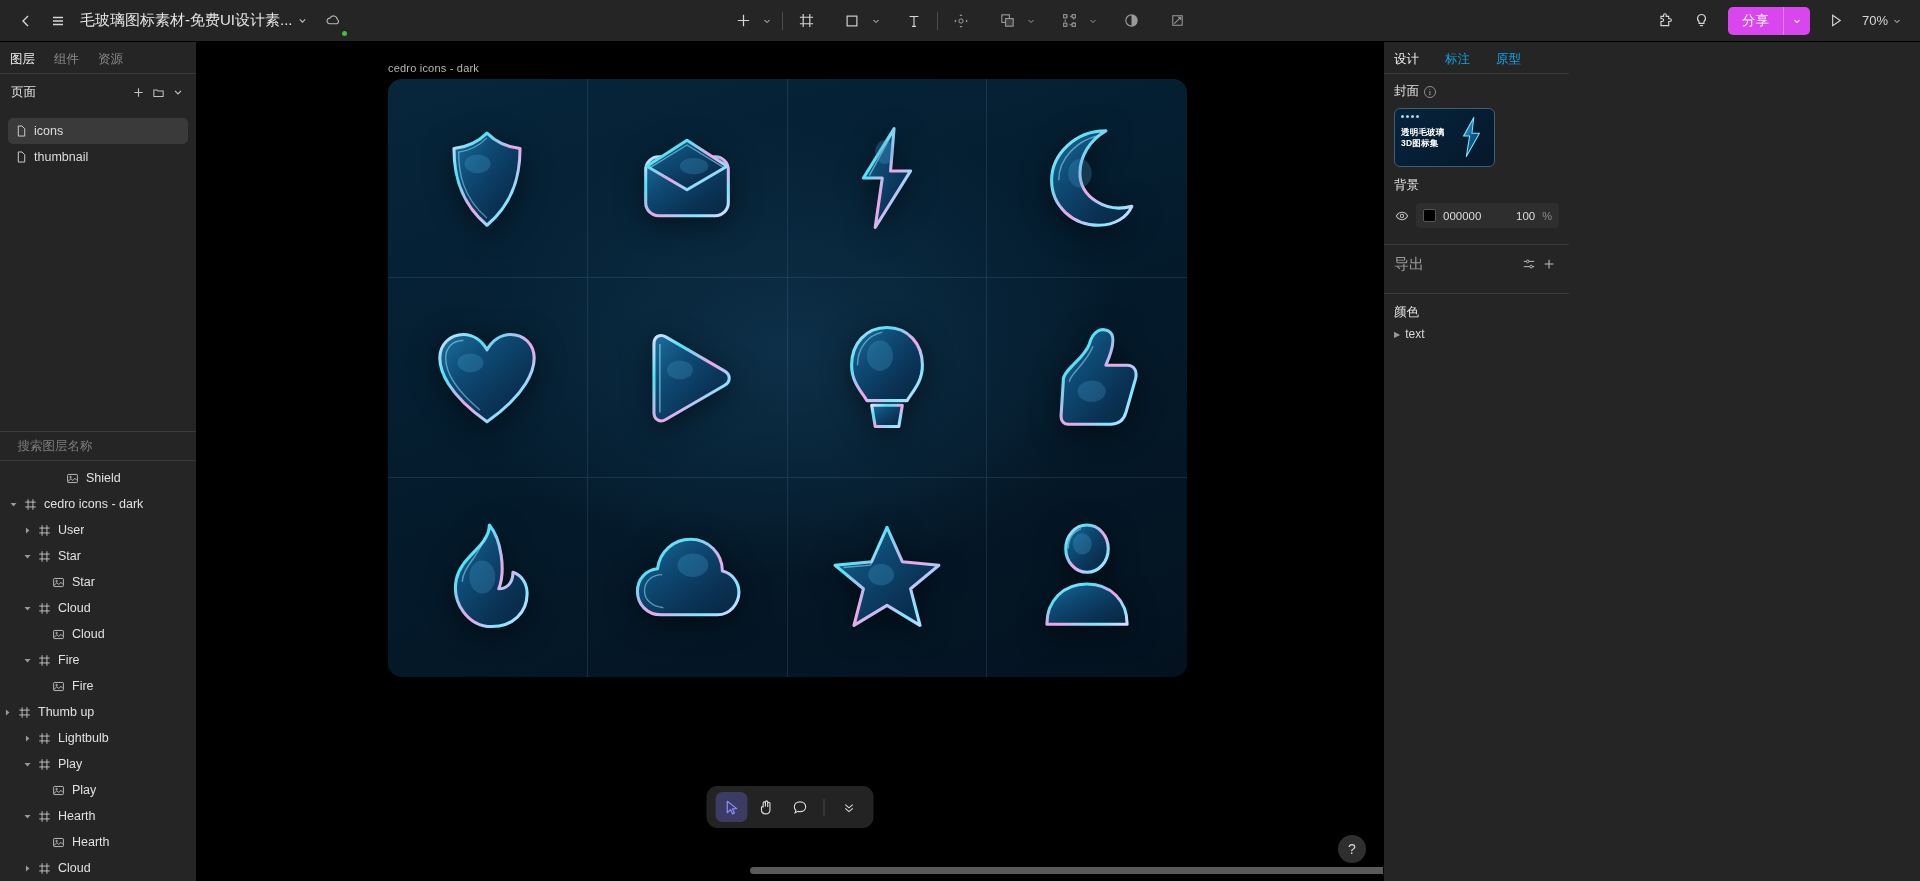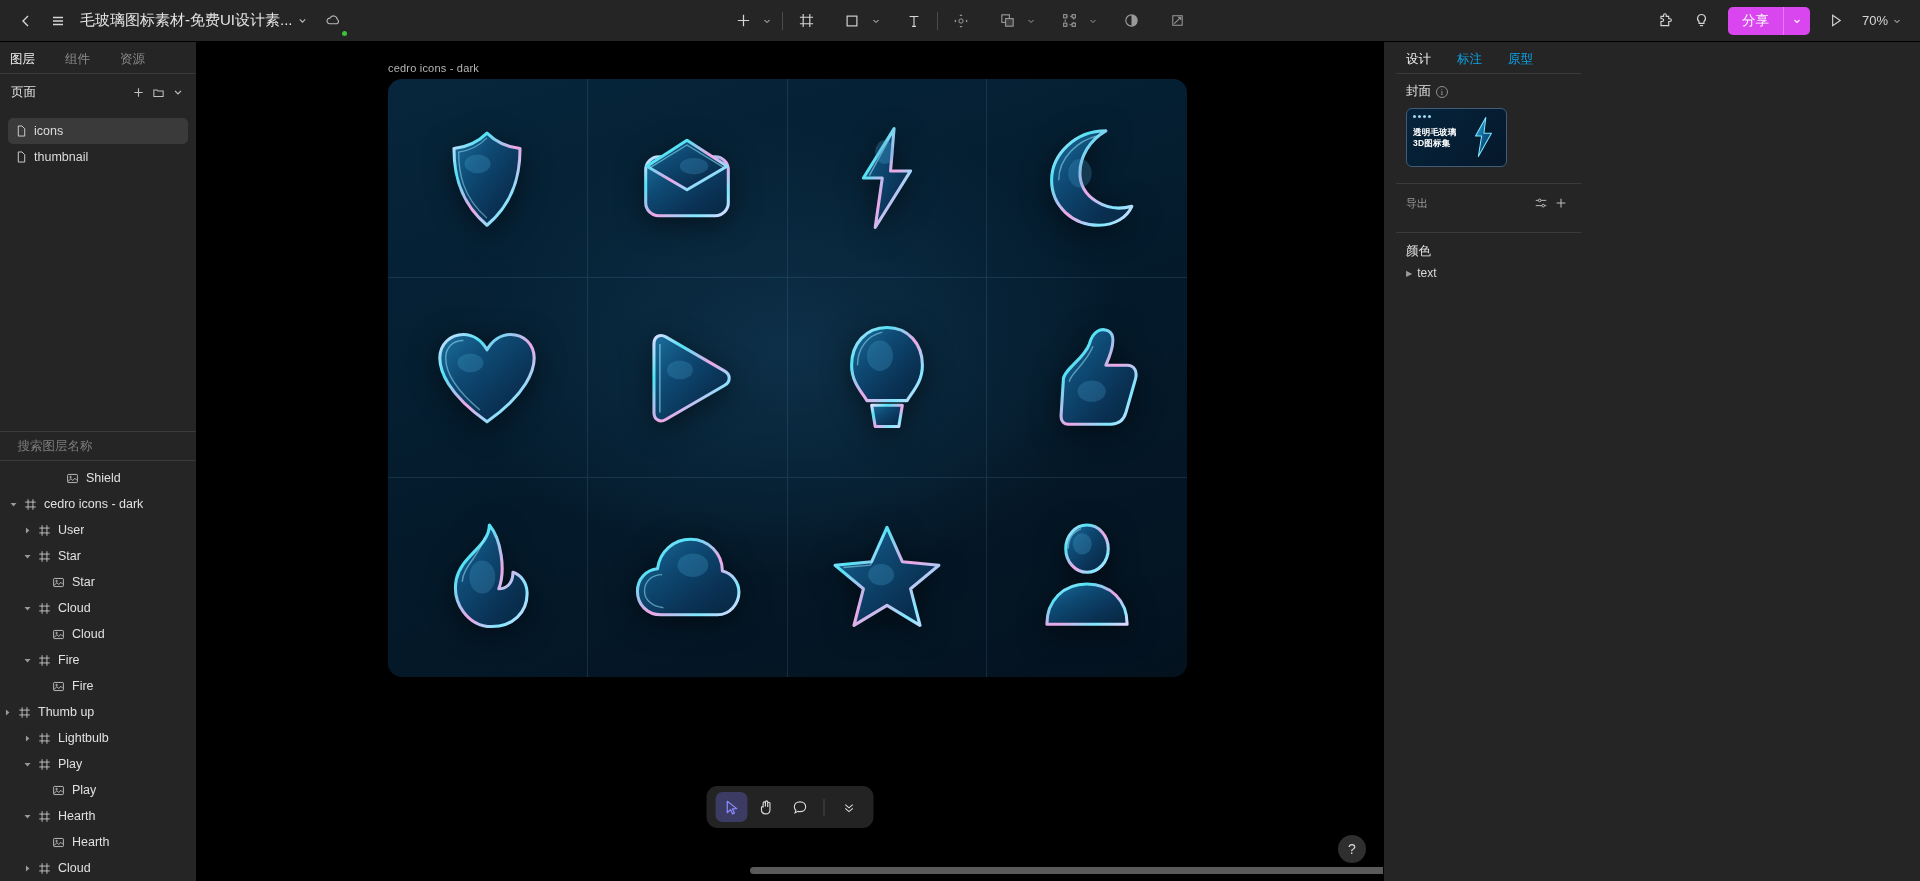--- a/index.html
+++ b/index.html
@@ -56,21 +56,21 @@
   }
 
   
   .left {
     position: absolute; left: 0; top: 42px; width: 197px; height: 839px;
     background: #252525; border-right: 1px solid #000;
     display: flex; flex-direction: column;
   }
   .lp-tabs {
     height: 28px; display: flex; align-items: center; padding: 0 10px;
-    gap: 30px; border-bottom: 1px solid #3a3a3a; flex: none; margin-top: 4px;
+    gap: 19px; border-bottom: 1px solid #3a3a3a; flex: none; margin-top: 4px;
   }
   .lp-tab { font-size: 12.5px; color: #8c8c8c; cursor: pointer; white-space: nowrap; }
   .lp-tab.active { color: #f0f0f0; }
   .pages-hd {
     height: 28px; display: flex; align-items: center; padding: 0 8px 0 11px; flex: none;
     margin-top: 4px;
   }
   .pages-hd .t { font-size: 12.5px; color: #e2e2e2; flex: 1; }
   .pg-ic { width: 20px; height: 20px; display:flex; align-items:center; justify-content:center; color:#c0c0c0; cursor:pointer; border-radius:3px;}
   .page-list { flex: none; padding: 12px 8px; }
@@ -152,21 +152,21 @@
     position: absolute; right: 17px; bottom: 18px; width: 28px; height: 28px;
     border-radius: 50%; background: #2f2f2f; color: #d9d9d9; font-size: 14px;
     display: flex; align-items: center; justify-content: center; cursor: pointer;
   }
 
   
   .right {
     position: absolute; right: 0; top: 42px; width: 537px; height: 839px;
     background: #252525; border-left: 1px solid #000;
   }
-  .rp-inner { position: absolute; left: 12px; top: 0; width: 185px; height: 100%; }
+  .rp-inner { position: absolute; left: 0; top: 0; width: 185px; height: 100%; }
   .rp-tabs {
     height: 28px; display: flex; align-items: center; gap: 26px; padding: 0 10px;
     border-bottom: 1px solid #3a3a3a; margin-top: 4px;
   }
   .rp-tab { font-size: 12.5px; color: #0ea5e9; cursor: pointer; }
   .rp-tab.active { color: #f0f0f0; }
   .sec { padding: 9px 10px 6px 10px; }
   .sec-hd { display: flex; align-items: center; gap: 5px; font-size: 12.5px; color: #e3e3e3; }
   .info-i {
     width: 12px; height: 12px; border-radius: 50%; border: 1px solid #8e8e8e;
@@ -190,21 +190,21 @@
   .fillbox {
     flex: 1; height: 25px; background: #2e2e2e; border-radius: 4px;
     display: flex; align-items: center; padding: 0 7px; gap: 7px; cursor: text;
   }
   .swatch { width: 13px; height: 13px; border-radius: 2px; border: 1px solid #555; flex: none; }
   .hexv { font-size: 11.5px; color: #dcdcdc; flex: 1; }
   .opv { font-size: 11.5px; color: #dcdcdc; }
   .pct { font-size: 11px; color: #8d8d8d; }
   .rdiv { height: 1px; background: #3a3a3a; margin: 10px 0 0 0; }
   .sec-row { display: flex; align-items: center; padding: 9px 10px; }
-  .sec-row .t { font-size: 11px; color: #9b9b9b; flex: 1; }
+  .sec-row .t { font-size: 15px; color: #9b9b9b; flex: 1; }
   .sr-ic { width: 20px; height: 20px; display: flex; align-items: center; justify-content: center; color: #bdbdbd; cursor: pointer; border-radius: 3px; }
   .colrow { display: flex; align-items: center; gap: 5px; padding: 4px 10px; font-size: 12px; color: #d9d9d9; cursor: pointer; }
   .tri { font-size: 8px; color: #9a9a9a; }
 </style>
 </head>
 <body>
 
 <div class="app">
 
   <div class="topbar">
@@ -789,20 +789,39 @@
                 <stop offset="0" stop-color="#39c0ef"></stop>
                   <stop offset=".5" stop-color="#0d5a8c"></stop>
                   <stop offset="1" stop-color="#0a3658"></stop>
               </linearGradient>
             </defs>
             <path d="M18 2 L7 22 L13.5 22 L10 44 L24 19 L16 19 Z" fill="url(#cb)" stroke="#7fe8ff" stroke-width="1.1" stroke-linejoin="round"></path>
           </svg>
         </div>
       </div>
 
+      <div class="sec" style="padding-top:4px">
+        <div class="sec-hd">
+          <span>背景</span>
+        </div>
+        <div class="bgrow">
+          <span class="eye">
+            <svg width="14" height="14" viewBox="0 0 16 16" fill="none" stroke="currentColor" stroke-width="1.15">
+              <path d="M1.5 8S4 3.8 8 3.8 14.5 8 14.5 8 12 12.2 8 12.2 1.5 8 1.5 8z"></path>
+                <circle cx="8" cy="8" r="1.9"></circle>
+            </svg>
+          </span>
+          <div class="fillbox">
+            <span class="swatch" style="background: rgb(0, 0, 0);"></span>
+            <span class="hexv">000000</span>
+            <span class="opv">100</span>
+            <span class="pct">%</span>
+          </div>
+        </div>
+      </div>
 
       <div class="rdiv"></div>
       <div class="sec-row">
         <span class="t">导出</span>
         <span class="sr-ic">
           <svg width="14" height="14" viewBox="0 0 16 16" fill="none" stroke="currentColor" stroke-width="1.1">
             <path d="M2 5h3M8 5h6M2 11h7M12 11h2"></path>
               <circle cx="6.5" cy="5" r="1.5"></circle>
               <circle cx="10.5" cy="11" r="1.5"></circle>
           </svg>

